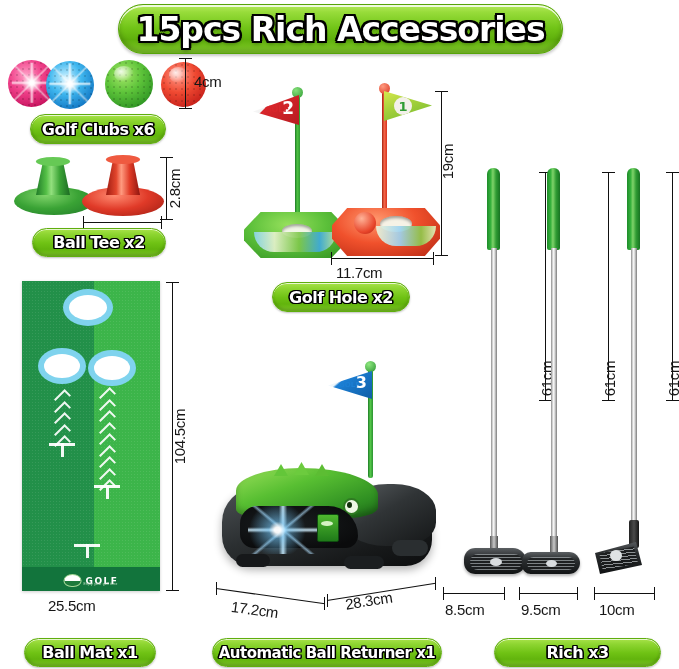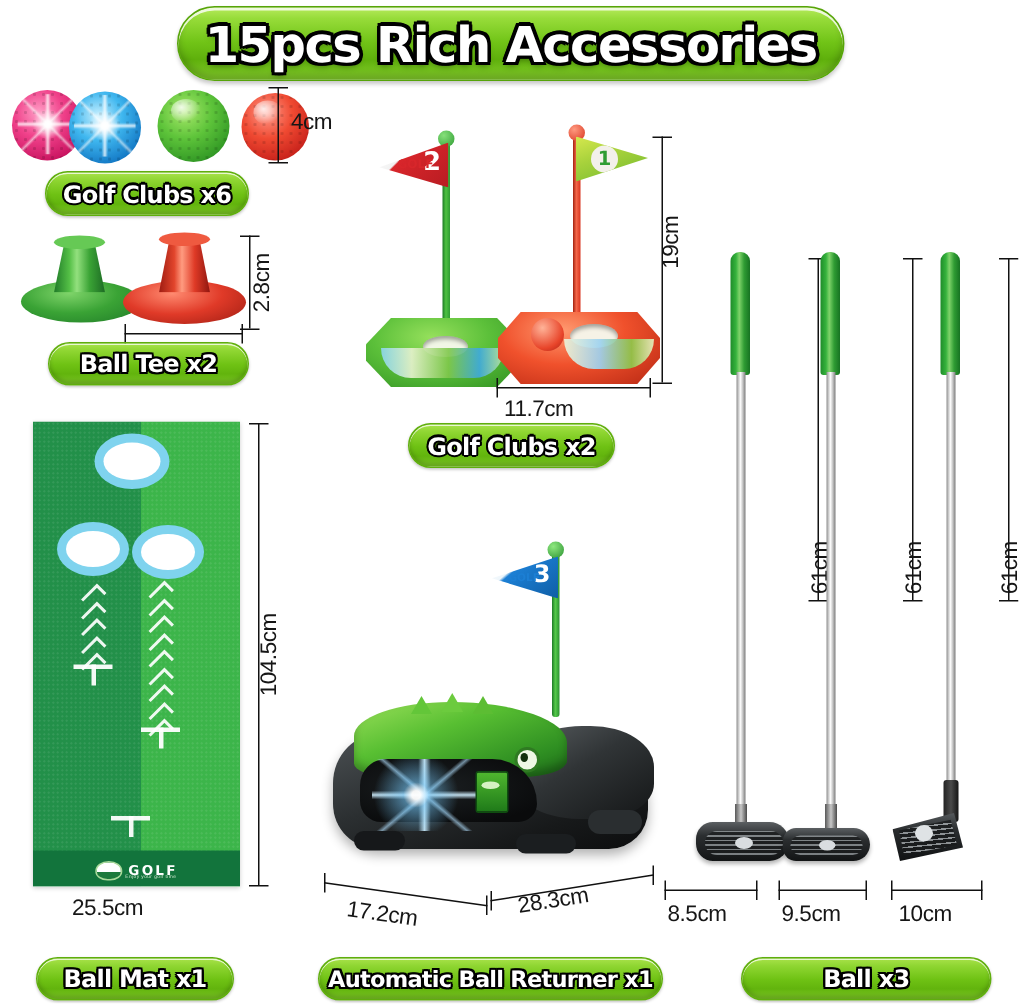--- a/index.html
+++ b/index.html
@@ -241,21 +241,21 @@
 <div class="tick-h" style="left:435px;top:91px;width:13px;"></div>
 <div class="tick-h" style="left:435px;top:255px;width:13px;"></div>
 <div class="dimtext vert" style="left:430px;top:153px;transform:rotate(-90deg);">19cm</div>
 
 <div class="dimline-h" style="left:331px;top:258px;width:103px;"></div>
 <div class="tick-v" style="left:331px;top:252px;height:13px;"></div>
 <div class="tick-v" style="left:433px;top:252px;height:13px;"></div>
 <div class="dimtext" style="left:336px;top:264px;">11.7cm</div>
 
 <div class="pill" style="left:272px;top:282px;width:136px;height:28px;">
-  <span style="font-size:16px;">Golf Clubs x2</span>
+  <span style="font-size:16px;">Golf Hole x2</span>
 </div>
 
 <div id="golf-mat">
   <div class="mat-left">
       <div class="mat-noise"></div>
     </div>
   <div class="mat-right">
       <div class="mat-noise"></div>
     </div>
 
@@ -438,14 +438,14 @@
 <div class="dimline-v" style="left:672px;top:172px;height:228px;"></div>
 <div class="tick-h" style="left:666px;top:172px;width:13px;"></div>
 <div class="tick-h" style="left:666px;top:400px;width:13px;"></div>
 <div class="dimtext vert" style="left:656px;top:370px;transform:rotate(-90deg);">61cm</div>
 <div class="dimline-h" style="left:594px;top:593px;width:61px;"></div>
 <div class="tick-v" style="left:594px;top:587px;height:13px;"></div>
 <div class="tick-v" style="left:654px;top:587px;height:13px;"></div>
 <div class="dimtext" style="left:599px;top:601px;">10cm</div>
 
 <div class="pill" style="left:494px;top:638px;width:165px;height:27px;">
-  <span style="font-size:16px;">Ball x3</span>
+  <span style="font-size:16px;">Rich x3</span>
 </div>
 
 </body></html>

